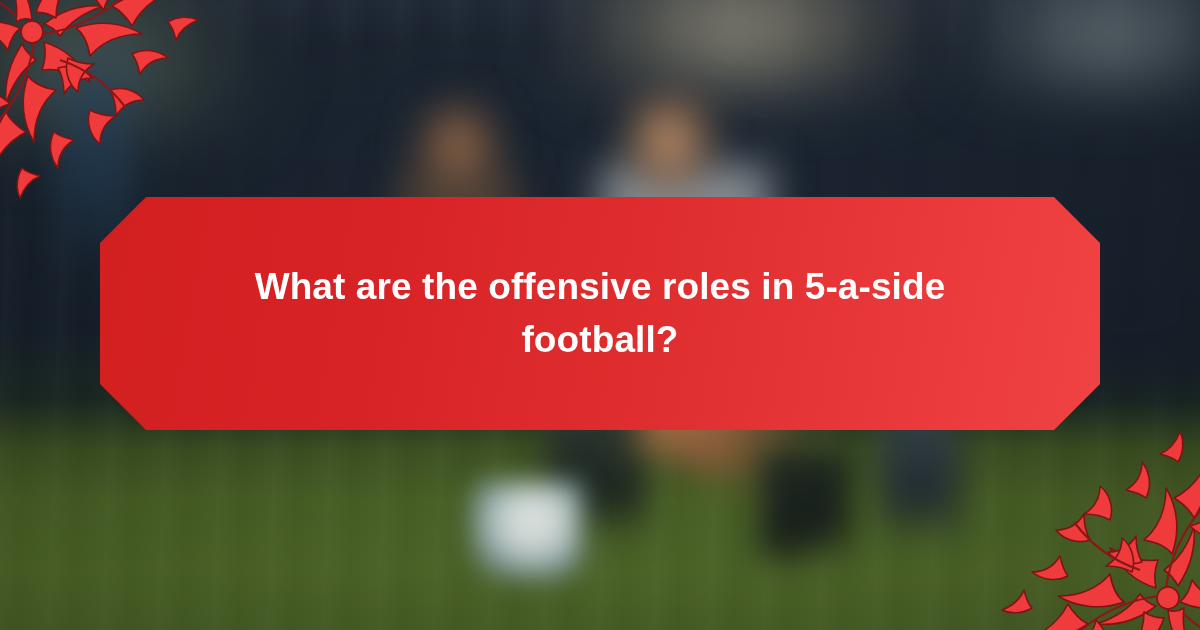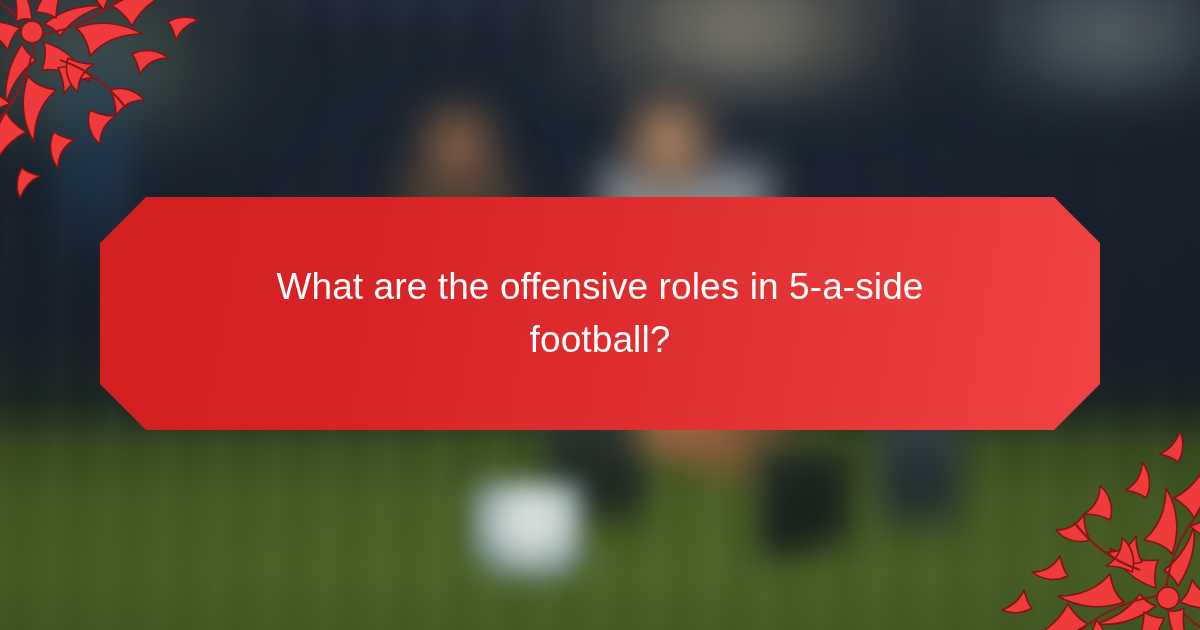--- a/index.html
+++ b/index.html
@@ -142,21 +142,21 @@
     );
     display:flex;
     align-items:center;
     justify-content:center;
   }
 
   .banner-text {
     color:#ffffff;
     font-size:37px;
     line-height:1.42;
-    font-weight:400;
+    font-weight:700;
     text-align:center;
     letter-spacing:.1px;
     max-width:760px;
     padding:0 24px;
   }
 
   
   .ornament {
     position:absolute;
     width:230px; height:230px;

